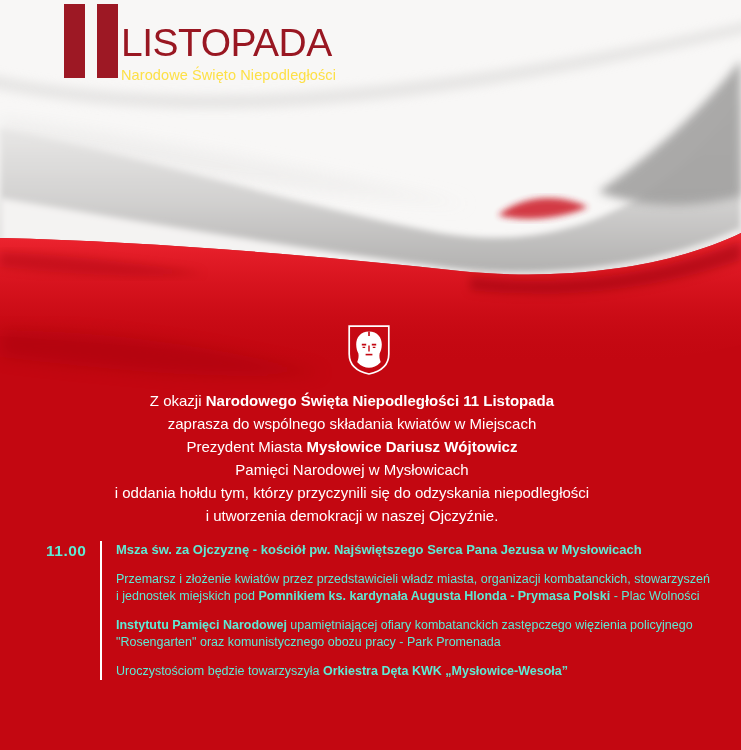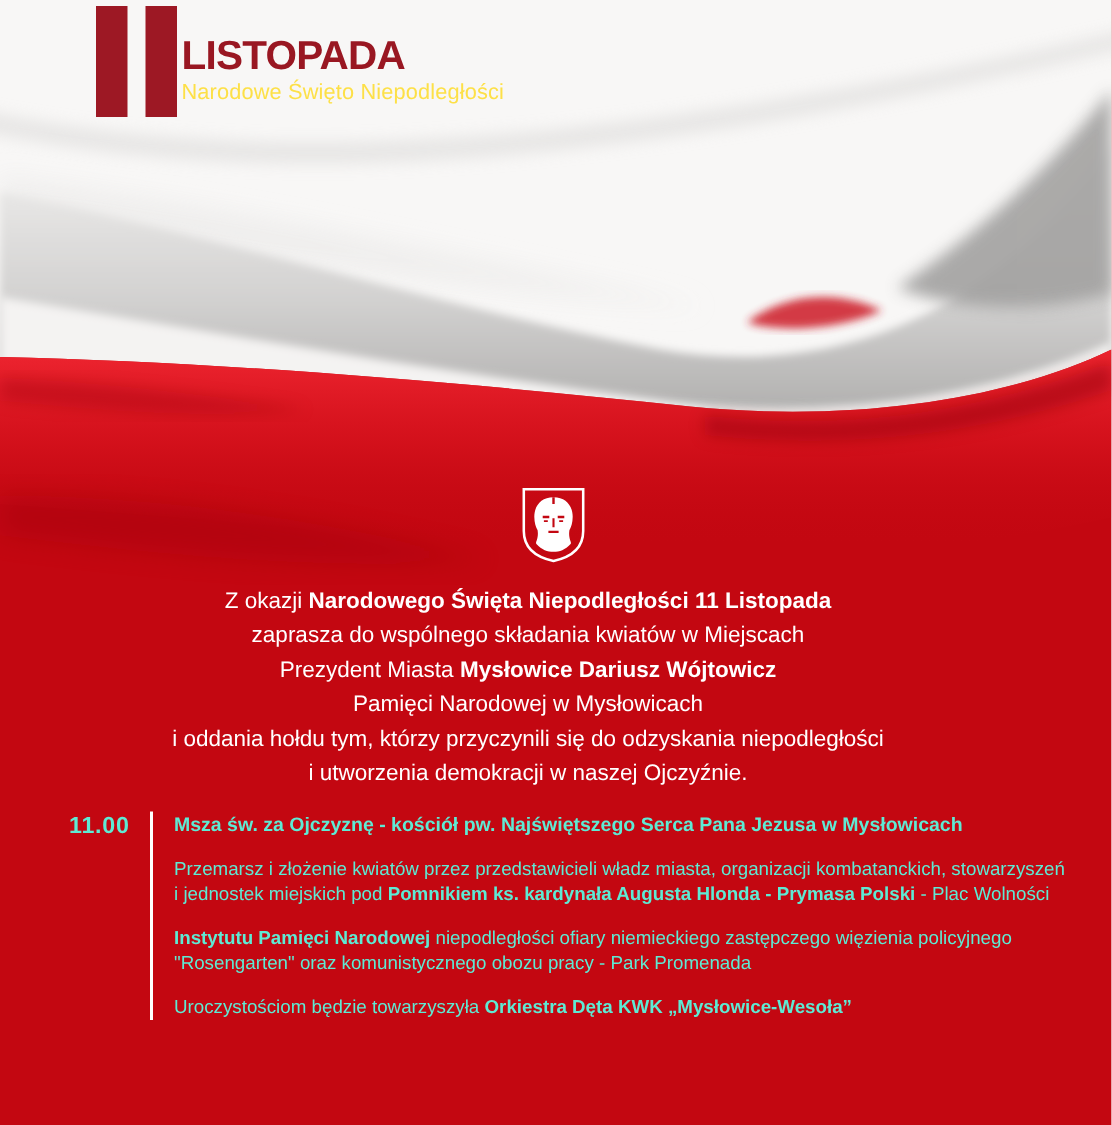--- a/index.html
+++ b/index.html
@@ -8,21 +8,21 @@
     font-family:"Liberation Sans","DejaVu Sans",sans-serif;
     background:#c30711;
   }
   .flag-art{position:absolute;left:0;top:0;width:741px;height:750px;display:block;}
 
   
   .logo{position:absolute;left:64px;top:4px;}
   .logo-bars{position:absolute;left:0;top:0;display:flex;gap:12px;}
   .logo-bar{width:21px;height:74px;background:#9d1824;}
   .logo-text{position:absolute;left:57px;top:19px;white-space:nowrap;}
-  .logo-title{font-size:27px;font-weight:bold;letter-spacing:-0.5px;color:#991722;line-height:1.05;}
+  .logo-title{font-size:39px;font-weight:normal;letter-spacing:-0.5px;color:#991722;line-height:1.05;}
   .logo-subtitle{font-size:14.5px;color:#fde047;margin-top:3px;letter-spacing:0.1px;}
 
   
   .crest{position:absolute;left:347px;top:324px;width:44px;height:52px;}
 
   
   .intro{
     position:absolute;left:0;top:389px;width:704px;
     text-align:center;color:#ffffff;font-size:15px;line-height:23px;
   }
@@ -140,21 +140,21 @@
     <div class="sched-time">11.00</div>
     <div class="sched-rows">
       <div class="sched-row first">
         <div class="sched-line"><span class="b">Msza św. za Ojczyznę - kościół pw. Najświętszego Serca Pana Jezusa w Mysłowicach</span></div>
       </div>
       <div class="sched-row">
         <div class="sched-line"><span>Przemarsz i złożenie kwiatów przez przedstawicieli władz miasta, organizacji kombatanckich, stowarzyszeń</span></div>
         <div class="sched-line"><span>i jednostek miejskich pod </span><span class="b">Pomnikiem ks. kardynała Augusta Hlonda - Prymasa Polski</span><span> - Plac Wolności</span></div>
       </div>
       <div class="sched-row">
-        <div class="sched-line"><span class="b">Instytutu Pamięci Narodowej</span><span> niepodległości ofiary niemieckiego zastępczego więzienia policyjnego</span></div>
+        <div class="sched-line"><span class="b">Instytutu Pamięci Narodowej</span><span> upamiętniającej ofiary kombatanckich zastępczego więzienia policyjnego</span></div>
         <div class="sched-line"><span>"Rosengarten" oraz komunistycznego obozu pracy - Park Promenada</span></div>
       </div>
       <div class="sched-row">
         <div class="sched-line"><span>Uroczystościom będzie towarzyszyła </span><span class="b">Orkiestra Dęta KWK „Mysłowice-Wesoła”</span></div>
       </div>
     </div>
   </div>
 
 </div>
 

